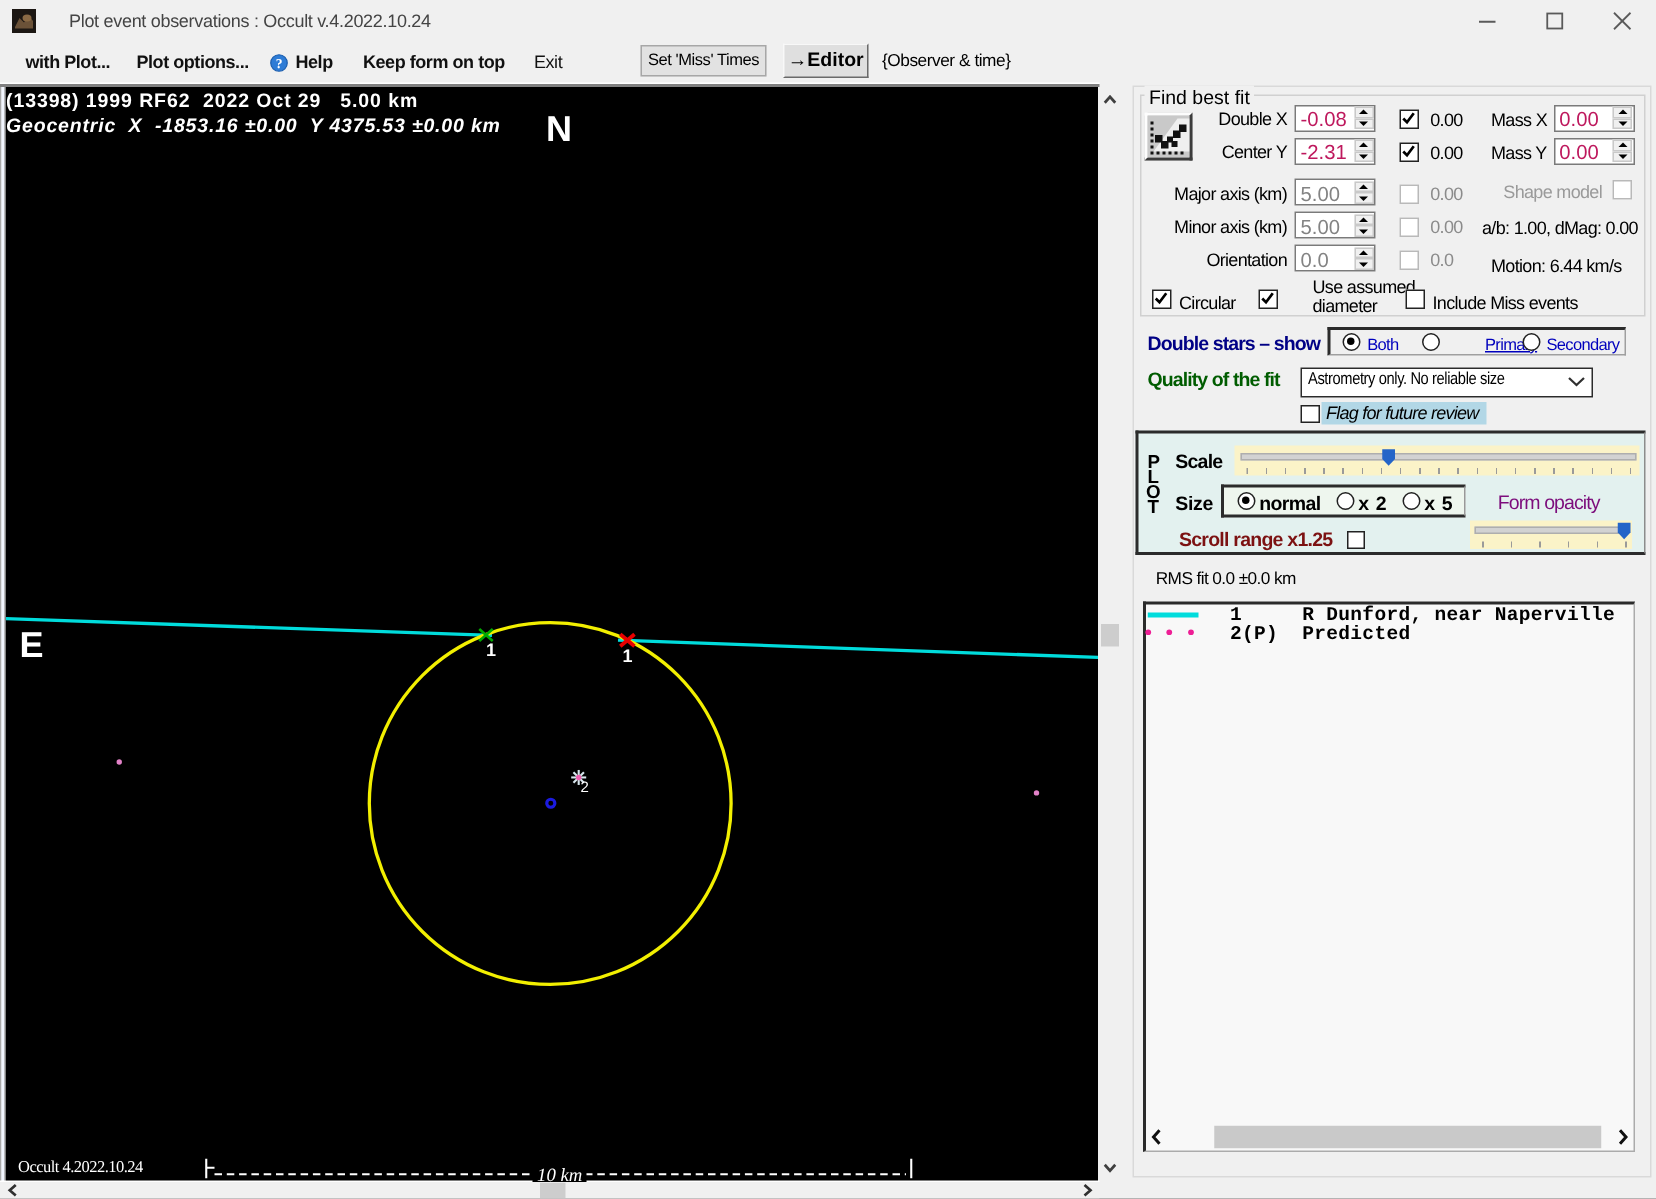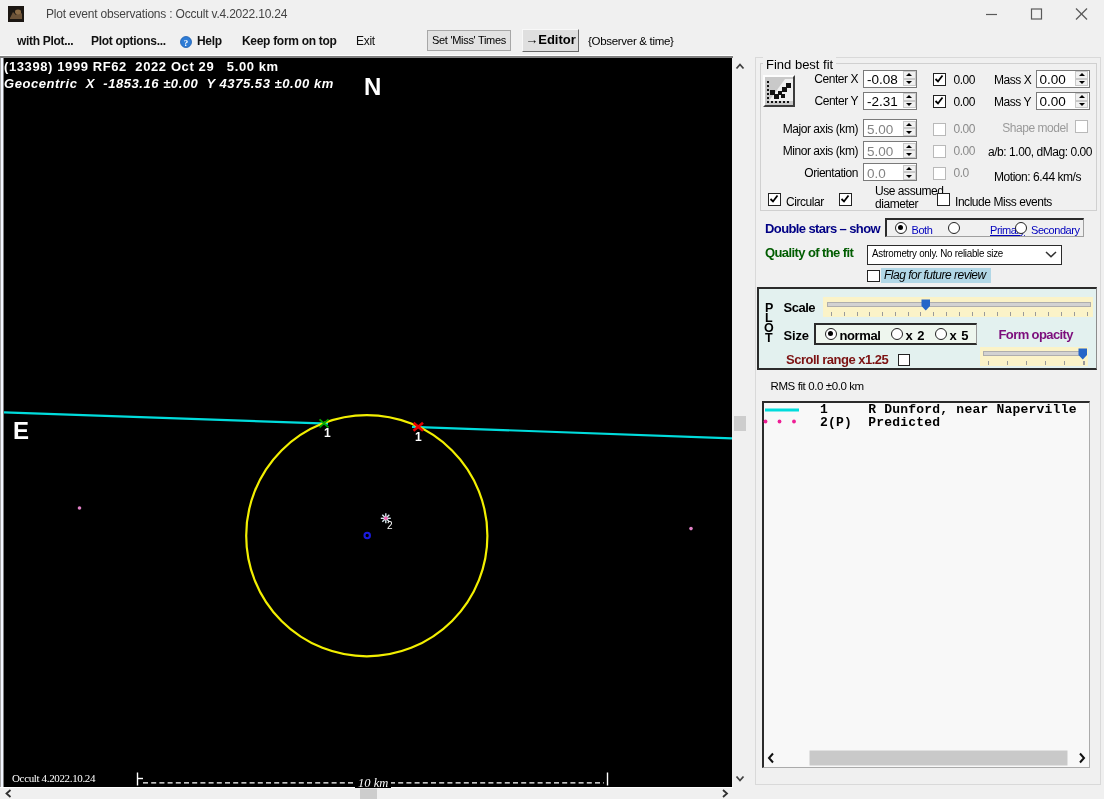--- a/index.html
+++ b/index.html
@@ -1,21 +1,21 @@
 <!DOCTYPE html>
 <html><head>
 <meta charset="utf-8">
 <style>
 * { margin:0; padding:0; box-sizing:border-box; }
 html,body { width:1104px; height:799px; background:#f0f0f0; font-family:"Liberation Sans",sans-serif; overflow:hidden; position:relative; }
 .abs { position:absolute; }
 .cb { position:absolute; width:13px; height:13px; background:#fff; border:1.6px solid #222; }
 .cb.dis { border-color:#b9b9b9; }
 .spin { position:absolute; width:54px; height:18px; background:#fff; border:1px solid #7a7a7a; }
-.spin .tx { position:absolute; left:3px; top:1.5px; font-size:13.5px; color:#000000; }
+.spin .tx { position:absolute; left:3px; top:1.5px; font-size:13.5px; color:#be185d; }
 .spin.dis .tx { color:#838383; }
 .spin .btns { position:absolute; right:0.5px; top:0.5px; width:13px; height:15px; }
 .sbtn { position:absolute; left:0; width:13px; height:7.5px; background:#f0f0f0; border:1px solid #c9c9c9; }
 .tri-u { width:0; height:0; border-left:3.2px solid transparent; border-right:3.2px solid transparent; border-bottom:3.8px solid #000; position:absolute; left:2.8px; top:1.2px; }
 .tri-d { width:0; height:0; border-left:3.2px solid transparent; border-right:3.2px solid transparent; border-top:3.8px solid #000; position:absolute; left:2.8px; top:1.6px; }
 .radio { position:absolute; width:12px; height:12px; border-radius:50%; background:#fff; border:1.4px solid #222; }
 .radio .dot { position:absolute; left:2.1px; top:2.1px; width:5px; height:5px; border-radius:50%; background:#000; }
 .lab { position:absolute; font-size:12px; letter-spacing:-0.45px; color:#000; white-space:nowrap; }
 </style>
 </head>
@@ -138,21 +138,21 @@
     <rect x="5" y="13" width="5" height="5"></rect>
         <rect x="9" y="17" width="5" height="5"></rect>
         <rect x="13" y="14" width="4" height="4"></rect>
         <rect x="16" y="17" width="4" height="4"></rect>
         <rect x="17" y="10" width="5" height="5"></rect>
         <rect x="21" y="6" width="5" height="5"></rect>
   </g>
 </svg>
 </div>
 
-<div class="lab" style="left:756px;top:72px;width:102px;text-align:right;">Center X</div>
+<div class="lab" style="left:756px;top:72px;width:102px;text-align:right;">Double X</div>
 <div class="spin" style="left:863px;top:69.5px;">
     <div class="tx">-0.08</div>
     <div class="btns">
       <div class="sbtn" style="top:0;">
         <div class="tri-u"></div>
       </div>
       <div class="sbtn" style="top:7.5px;">
         <div class="tri-d"></div>
       </div>
     </div>
@@ -303,21 +303,21 @@
 <div class="abs" style="left:783.5px;top:327.5px;font-size:13px;letter-spacing:-0.2px;font-weight:bold;color:#000;">Size</div>
 <div class="abs" style="left:814px;top:323px;width:163px;height:21.5px;background:#eef6ee;border-top:2.5px solid #2b2b2b;border-left:2.5px solid #2b2b2b;border-bottom:2px solid #2b2b2b;border-right:1px solid #999;"></div>
 <div class="radio" style="left:824.5px;top:327.5px;">
     <div class="dot"></div>
   </div>
 <div class="abs" style="left:839.5px;top:327.5px;font-size:13px;letter-spacing:-0.4px;font-weight:bold;color:#000;">normal</div>
 <div class="radio" style="left:890.5px;top:327.5px;"></div>
 <div class="abs" style="left:905.5px;top:327.5px;font-size:13px;letter-spacing:0.4px;font-weight:bold;color:#000;">x 2</div>
 <div class="radio" style="left:934.5px;top:327.5px;"></div>
 <div class="abs" style="left:949.5px;top:327.5px;font-size:13px;letter-spacing:0.4px;font-weight:bold;color:#000;">x 5</div>
-<div class="abs" style="left:998.5px;top:327px;font-size:13px;letter-spacing:-0.6px;font-weight:bold;color:#7c0d7c;">Form opacity</div>
+<div class="abs" style="left:998.5px;top:327px;font-size:13px;letter-spacing:-0.6px;font-weight:normal;color:#7c0d7c;">Form opacity</div>
 <div class="abs" style="left:980px;top:347px;width:108px;height:18.5px;background:#fbf3c8;"></div>
 <div class="abs" style="left:983px;top:351px;width:103px;height:5px;background:#d2d2d2;border:1px solid #aeaeae;"></div>
 <div class="abs" style="left:987.5px;top:360.5px;width:98px;height:4px;background:repeating-linear-gradient(90deg,#9a9a9a 0 1px,transparent 1px 19.1px);"></div>
 <svg class="abs" style="left:1077.5px;top:347.5px;" width="10" height="12">
     <polygon points="0.5,0.5 9,0.5 9,7 4.75,11.5 0.5,7" fill="#2565c8"></polygon>
   </svg>
 <div class="abs" style="left:786px;top:351.5px;font-size:13px;letter-spacing:-0.5px;font-weight:bold;color:#7c1212;">Scroll range x1.25</div>
 <div class="cb" style="left:897.5px;top:353.5px;width:12.5px;height:12.5px;"></div>
 
 <div class="abs" style="left:770.5px;top:380px;font-size:11.5px;letter-spacing:-0.4px;color:#000;">RMS fit 0.0 ±0.0 km</div>

